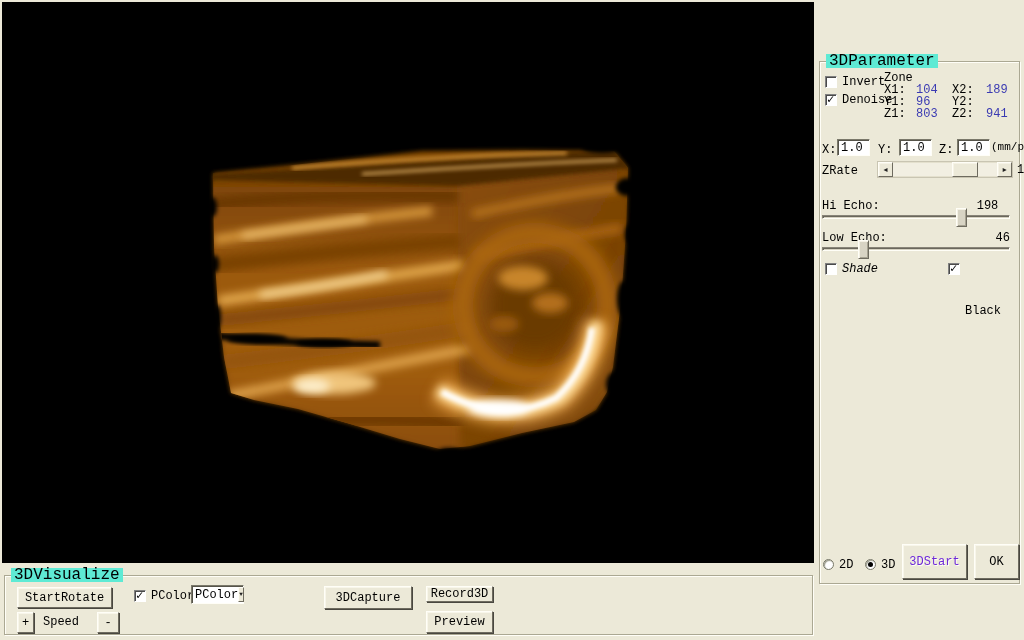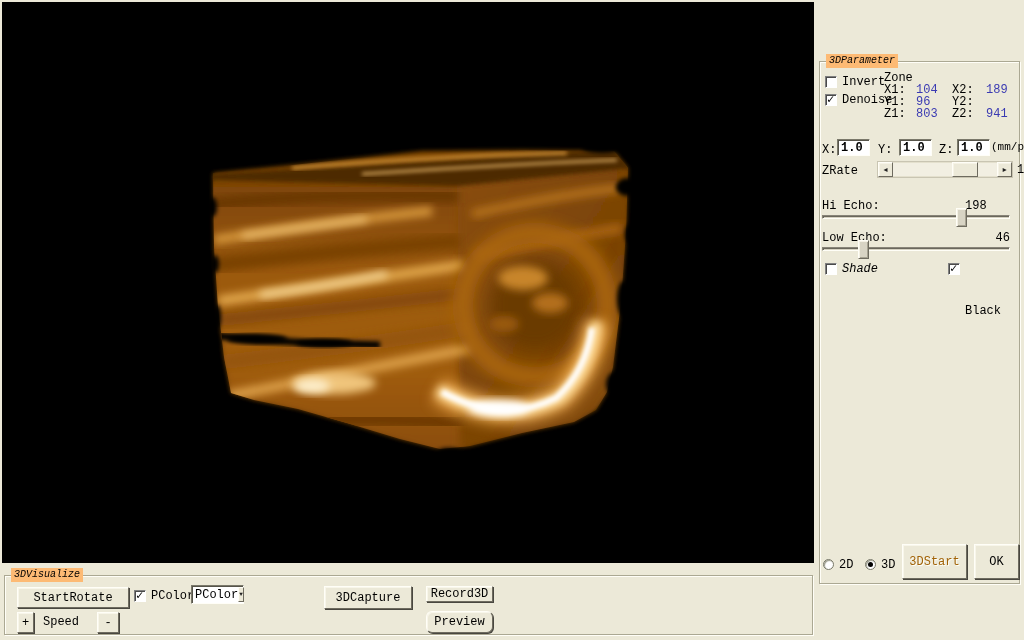--- a/index.html
+++ b/index.html
@@ -16,34 +16,34 @@
     background:#000; overflow:hidden;
   }
 
   
   .groupbox {
     position:absolute;
     border:1px solid #aba893;
     box-shadow:inset 1px 1px 0 #fffef7, 1px 1px 0 #fffef7;
   }
   .gb-title {
-    position:absolute; top:-8px; left:6px; background:#fdba74;
-    padding:0 3px; font-size:10px; line-height:14px; white-space:nowrap;font-style:italic;
+    position:absolute; top:-8px; left:6px; background:#5eead4;
+    padding:0 3px; font-size:16px; line-height:14px; white-space:nowrap;
   }
 
   
   .btn {
     position:absolute; background:#ece9d8; font-family:inherit; font-size:12px;
     border:1px solid #6e6b5f;
     border-color:#fffef7 #6e6b5f #6e6b5f #fffef7;
     box-shadow:1px 1px 0 #494740, inset 1px 1px 0 #f8f6ea;
     display:flex; align-items:center; justify-content:center;
     cursor:pointer; white-space:nowrap;
   }
-  .btn.disabled { color:#a16207; text-shadow:1px 1px 0 #fffef7; }
+  .btn.disabled { color:#6d28d9; text-shadow:1px 1px 0 #fffef7; }
 
   .checkbox {
     position:absolute; width:12px; height:12px; background:#fff;
     border:1px solid #808080; border-color:#808080 #fff #fff #808080;
     box-shadow:inset 1px 1px 0 #4a4a4a;
   }
   .checkbox.checked::after {
     content:"✓"; position:absolute; left:1px; top:-3px;
     font-size:12px; font-weight:bold; color:#000;
   }
@@ -55,21 +55,21 @@
   }
   .radio.checked::after {
     content:""; position:absolute; left:2px; top:2px; width:5px; height:5px;
     border-radius:50%; background:#000;
   }
 
   .textbox {
     position:absolute; background:#fff; font-family:inherit; font-size:12px;
     border:1px solid #7a786a; border-color:#7a786a #fffef7 #fffef7 #7a786a;
     box-shadow:inset 1px 1px 0 #56544a;
-    padding:1px 3px; outline:none;font-weight:bold;
+    padding:1px 3px; outline:none;
   }
 
   .label { position:absolute; white-space:nowrap; font-size:12px; line-height:14px; }
   .blue  { color:#3a3ab2; }
 
   
   .slider-track {
     position:absolute; height:4px;
     border:1px solid #888478; border-color:#888478 #fffef7 #fffef7 #888478;
     background:#d6d2c2; box-shadow:inset 1px 1px 0 #6a675c;
@@ -241,21 +241,21 @@
     <div class="scrollbar" style="left:57px; top:99px; width:136px;">
       <div class="sb-arrow left">◄</div>
       <div style="position:absolute; left:15px; right:15px; top:0; height:15px;">
         <div class="sb-thumb" style="left: 58.5px;"></div>
       </div>
       <div class="sb-arrow right">►</div>
     </div>
     <span class="label" style="left:197px; top:101px;">1</span>
 
     <span class="label" style="left:2px; top:137px;">Hi Echo:</span>
-    <span class="label" style="left:145px; top:137px; width:45px; text-align:left;">198</span>
+    <span class="label" style="left:145px; top:137px; width:45px; text-align:center;">198</span>
     <div class="slider-track" style="left:2px; top:153px; width:188px;">
       <div class="slider-thumb" style="left: 133px;"></div>
     </div>
 
     <span class="label" style="left:2px; top:169px;">Low Echo:</span>
     <span class="label" style="left:145px; top:169px; width:45px; text-align:right;">46</span>
     <div class="slider-track" style="left:2px; top:185px; width:188px;">
       <div class="slider-thumb" style="left: 35px;"></div>
     </div>
 
@@ -269,32 +269,32 @@
     <span class="radio checked" style="left:45px; top:497px;"></span>
     <span class="label" style="left:61px; top:496px;">3D</span>
 
     <button class="btn disabled" style="left:82px; top:482px; width:65px; height:35px;">3DStart</button>
     <button class="btn" style="left:154px; top:482px; width:45px; height:35px;">OK</button>
   </div>
 
   <div class="groupbox" style="left:4px; top:575px; width:809px; height:60px;">
     <span class="gb-title">3DVisualize</span>
 
-    <button class="btn" style="left:12px; top:11px; width:112px; height:21px;font-family:Liberation Mono, monospace;">StartRotate</button>
+    <button class="btn" style="left:12px; top:11px; width:95px; height:21px;font-family:Liberation Mono, monospace;">StartRotate</button>
 
     <span class="checkbox checked" style="left:129px; top:14px;"></span>
     <span class="label" style="left:146px; top:13px;">PColor</span>
 
     <div class="dropdown" style="left:186px; top:9px; width:53px; height:19px;">
       <span class="dd-text">PColor</span>
       <span class="dd-btn">▼</span>
     </div>
 
     <button class="btn" style="left:319px; top:10px; width:88px; height:23px;">3DCapture</button>
     <button class="btn" style="left:421px; top:10px; width:67px; height:16px;">Record3D</button>
-    <button class="btn" style="left:421px; top:35px; width:67px; height:22px;border-radius:6px;">Preview</button>
+    <button class="btn" style="left:421px; top:35px; width:67px; height:22px;">Preview</button>
 
     <button class="btn" style="left:12px; top:36px; width:17px; height:21px;">+</button>
     <span class="label" style="left:38px; top:39px;">Speed</span>
     <button class="btn" style="left:92px; top:36px; width:22px; height:21px;">-</button>
   </div>
 
 </div>
 
 </body></html>

